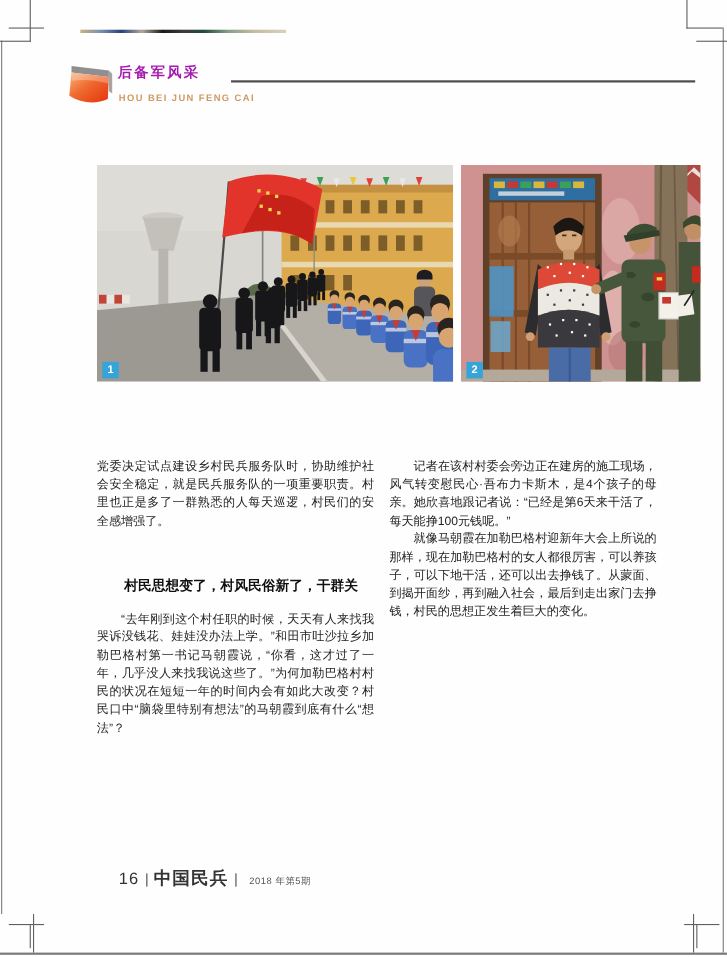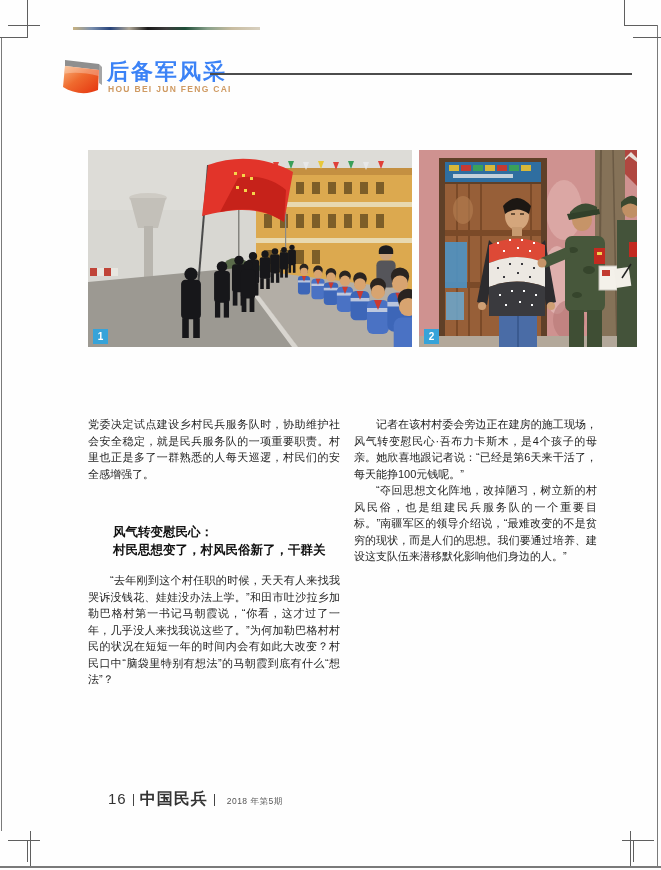--- a/index.html
+++ b/index.html
@@ -4,22 +4,22 @@
 <style>
   html,body { margin:0; padding:0; background:#ffffff; }
   .page {
     position:relative; width:661px; height:870px; background:#fefefe;
     font-family:"Liberation Sans","DejaVu Sans",sans-serif; overflow:hidden;
   }
   .ln { position:absolute; background:#7a7a7a; }
   .mark-ln { position:absolute; background:#5f5f5f; }
 
   
-  .hdr-title { position:absolute; left:107px; top:57px; font-size:22px; font-weight:bold;
-    color:#3b82f6; letter-spacing:2px; }
+  .hdr-title { position:absolute; left:107px; top:57px; font-size:13px; font-weight:bold;
+    color:#a21caf; letter-spacing:2px; }
   .hdr-sub { position:absolute; left:108px; top:84px; font-size:8.5px; font-weight:bold;
     color:#cf9a62; letter-spacing:1.3px; }
   .hdr-rule { position:absolute; left:210px; top:73px; width:422px; height:1.5px; background:#4c4c4c; }
   .flag-logo { position:absolute; left:58px; top:55px; width:46px; height:42px; }
   .top-sliver { position:absolute; left:73px; top:27px; width:187px; height:3px;
     background:linear-gradient(90deg,#c8b280 0%,#7a8fae 10%,#27437a 20%,#b0a898 30%,
       #1a1a1a 40%,#3c3c3c 50%,#1f4d38 60%,#88a08a 72%,#c8bca0 85%,#d8d0c0 100%); }
 
   
   .photo { position:absolute; top:150px; height:197px; overflow:hidden; }
@@ -402,29 +402,28 @@
         <line x1="212" y1="114" x2="203" y2="128" stroke="#222" stroke-width="1.5"></line>
         <rect x="210" y="92" width="8" height="15" fill="#c32a20"></rect>
       </g>
     </svg>
     <div class="badge">2</div>
   </div>
 
   <div class="col col-left">
     <p>党委决定试点建设乡村民兵服务队时，协助维护社会安全稳定，就是民兵服务队的一项重要职责。村里也正是多了一群熟悉的人每天巡逻，村民们的安全感增强了。</p>
     <div class="subheading">
-      <div class="sh-ind">风气转变慰民心：</div>
       <div class="sh-ind">村民思想变了，村风民俗新了，干群关</div>
     </div>
     <p class="ind">“去年刚到这个村任职的时候，天天有人来找我哭诉没钱花、娃娃没办法上学。”和田市吐沙拉乡加勒巴格村第一书记马朝霞说，“你看，这才过了一年，几乎没人来找我说这些了。”为何加勒巴格村村民的状况在短短一年的时间内会有如此大改变？村民口中“脑袋里特别有想法”的马朝霞到底有什么“想法”？</p>
   </div>
 
   <div class="col col-right">
     <p class="ind">记者在该村村委会旁边正在建房的施工现场，风气转变慰民心·吾布力卡斯木，是4个孩子的母亲。她欣喜地跟记者说：“已经是第6天来干活了，每天能挣100元钱呢。”</p>
-    <p class="ind">“夺回思想文化阵地，改掉陋习，树立新的村风民俗，也是组建民兵服务队的一个重要目标。”南疆军区的领导介绍说，“最难改变的不是贫穷的现状，而是人们的思想。我们要通过培养、建设这支队伍来潜移默化影响他们身边的人。”</p>
+    <p class="ind">就像马朝霞在加勒巴格村迎新年大会上所说的那样，现在加勒巴格村的女人都很厉害，可以养孩子，可以下地干活，还可以出去挣钱了。从蒙面、到揭开面纱，再到融入社会，最后到走出家门去挣钱，村民的思想正发生着巨大的变化。</p>
   </div>
 
   <div class="footer">
     <span class="f-num">16</span>
     <span class="f-bar"></span>
     <span class="f-mag">中国民兵</span>
     <span class="f-bar"></span>
     <span class="f-issue">2018 年第5期</span>
   </div>
 

